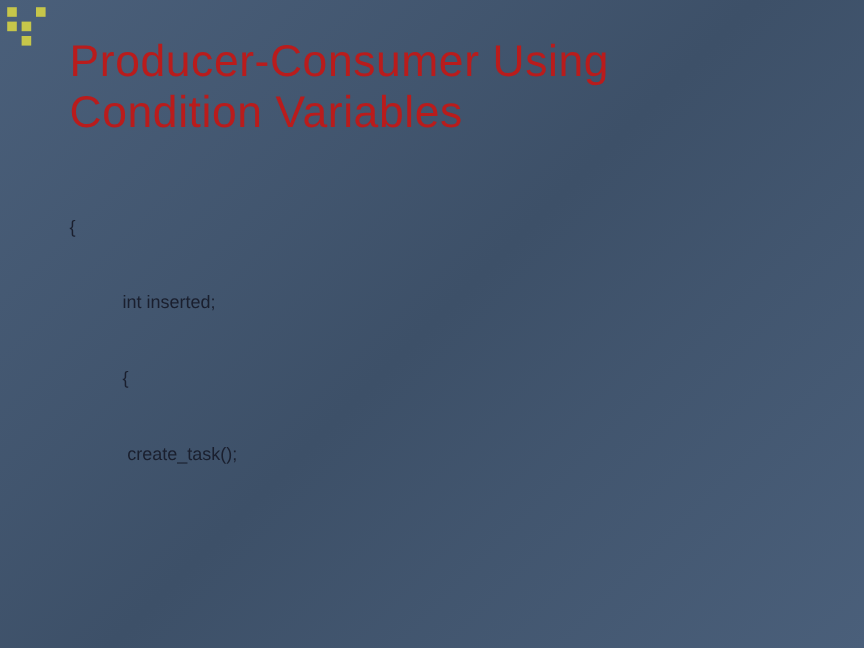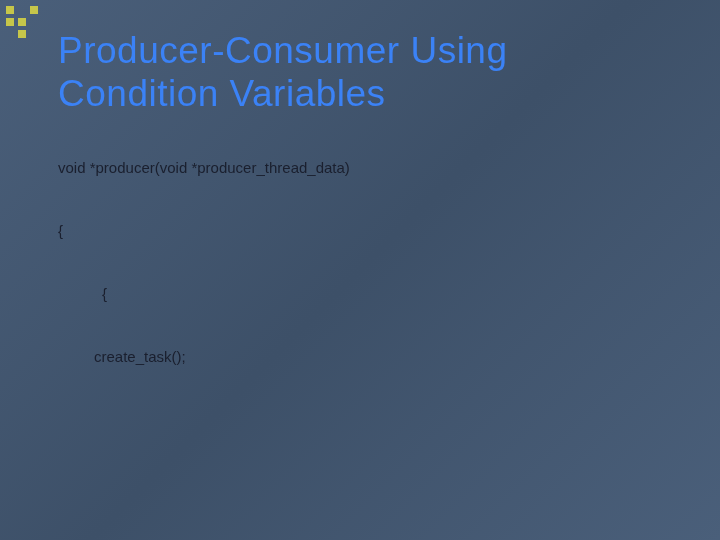--- a/index.html
+++ b/index.html
@@ -19,54 +19,55 @@
     gap: 4px;
   }
   .sq { width: 8px; height: 8px; background: #c6c64a; }
   .sq.hidden { visibility: hidden; }
   .slide {
     padding: 30px 50px 20px 58px;
   }
   .title {
     font-size: 37px;
     font-weight: 400;
-    color: #3b82f6;
+    color: #b91c1c;
     letter-spacing: 0.5px;
     line-height: 1.15;
+    margin-bottom: 22px;
   }
   .code {
     font-size: 15px;
     color: #1a1f2e;
     line-height: 1.4;
     white-space: pre;
     font-family: Arial, Helvetica, sans-serif;
   }
   .i1 { margin-left: 44px; }
-  .i2 { margin-left: 36px; }
+  .i2 { margin-left: 48px; }
 </style>
 </head>
 <body>
 
 <div class="corner-squares">
   <div class="sq"></div>
     <div class="sq hidden"></div>
     <div class="sq"></div>
   <div class="sq"></div>
     <div class="sq"></div>
     <div class="sq hidden"></div>
   <div class="sq hidden"></div>
     <div class="sq"></div>
     <div class="sq hidden"></div>
 </div>
 
 <div class="slide">
   <h1 class="title">Producer-Consumer Using Condition Variables</h1>
   <div class="code">
-    <div>void *producer(void *producer_thread_data)</div>
     <div>{</div>
+    <div class="i1">int inserted;</div>
     <div class="i1">{</div>
     <div class="i2">create_task();</div>
     
     
     
     
     
     
     
     

